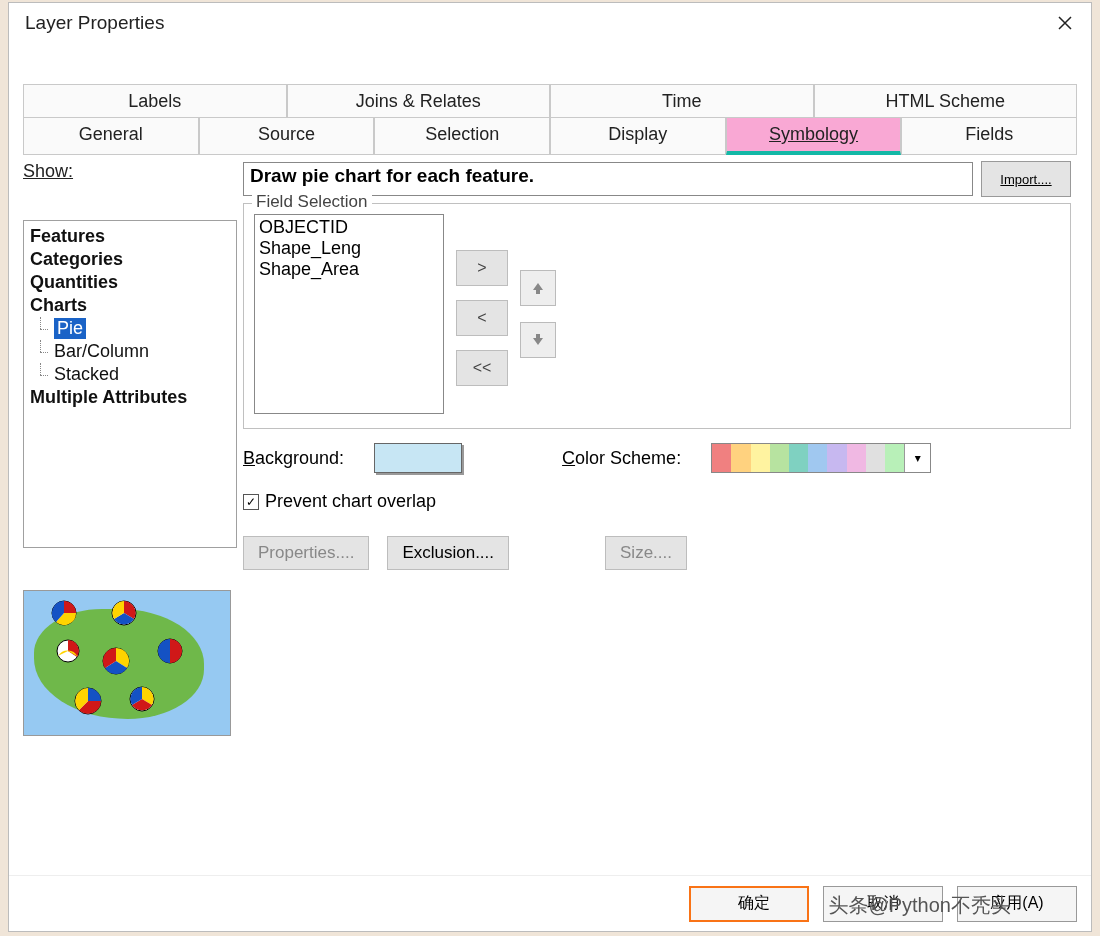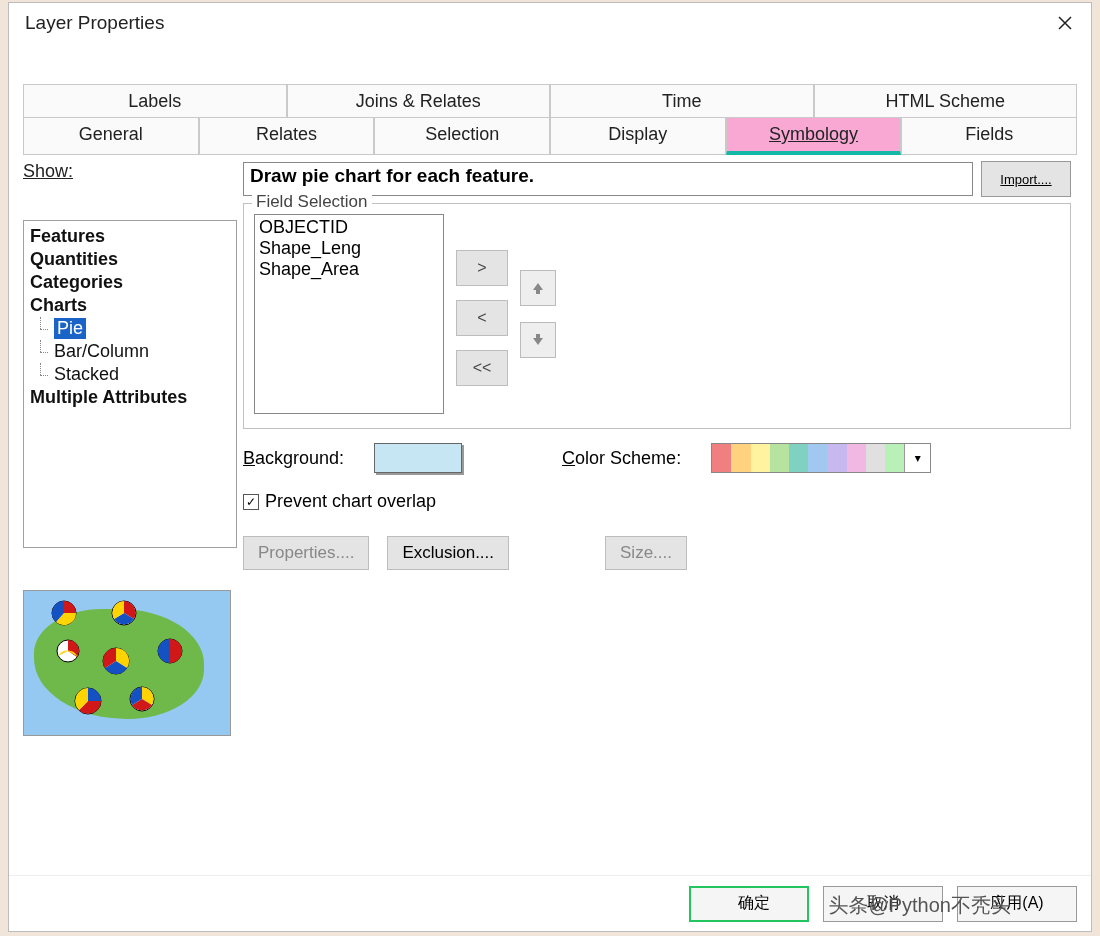--- a/index.html
+++ b/index.html
@@ -93,21 +93,21 @@
 
   .btn-row { margin-top:24px; display:flex; gap:18px; }
   .gbtn { height:34px; background:#e4e4e4; border:1px solid #bdbdbd; font-size:17px; padding:0 14px; cursor:pointer; }
   .gbtn:disabled{ color:#888; }
 
   .dlg-btns {
     height:56px; display:flex; justify-content:flex-end; align-items:center; gap:14px; padding-right:14px;
     border-top:1px solid #eee;
   }
   .dlg-btn { width:120px; height:36px; border:1px solid #999; background:#f5f5f5; font-size:16px; cursor:pointer; }
-  .dlg-btn.def { border:2px solid #22c55e;padding-left:16px; }
+  .dlg-btn.def { border:2px solid #f97316;padding-left:16px; }
 
   .underline-first::first-letter{ text-decoration:underline; }
   .watermark { position:absolute; right:80px; bottom:12px; font-size:20px; color:#555; pointer-events:none; }
 </style>
 </head>
 <body>
 
 <div class="window">
   <div class="titlebar">
     <span class="title">Layer Properties</span>
@@ -120,36 +120,36 @@
 
   <div class="tabs-area">
     <div class="tabrow top">
       <div class="tab">Labels</div>
       <div class="tab">Joins &amp; Relates</div>
       <div class="tab">Time</div>
       <div class="tab">HTML Scheme</div>
     </div>
     <div class="tabrow">
       <div class="tab">General</div>
-      <div class="tab">Relates</div>
+      <div class="tab">Source</div>
       <div class="tab">Selection</div>
       <div class="tab">Display</div>
       <div class="tab active">Symbology</div>
       <div class="tab">Fields</div>
     </div>
   </div>
 
   <div class="body">
 
     <div class="leftcol">
       <span class="show-label">Show:</span>
       <div class="show-box">
         <div class="tree-item">Features</div>
+        <div class="tree-item">Categories</div>
         <div class="tree-item">Quantities</div>
-        <div class="tree-item">Categories</div>
         <div class="tree-item">Charts</div>
         <div class="tree-item sub"><span class="sel">Pie</span></div>
         <div class="tree-item sub">Bar/Column</div>
         <div class="tree-item sub">Stacked</div>
         <div class="tree-item">Multiple Attributes</div>
       </div>
 
       <div class="preview">
         <div class="land" style="top:18px; left:10px; width:170px; height:110px;"></div>
         <svg width="208" height="146" style="position:absolute;top:0;left:0">

